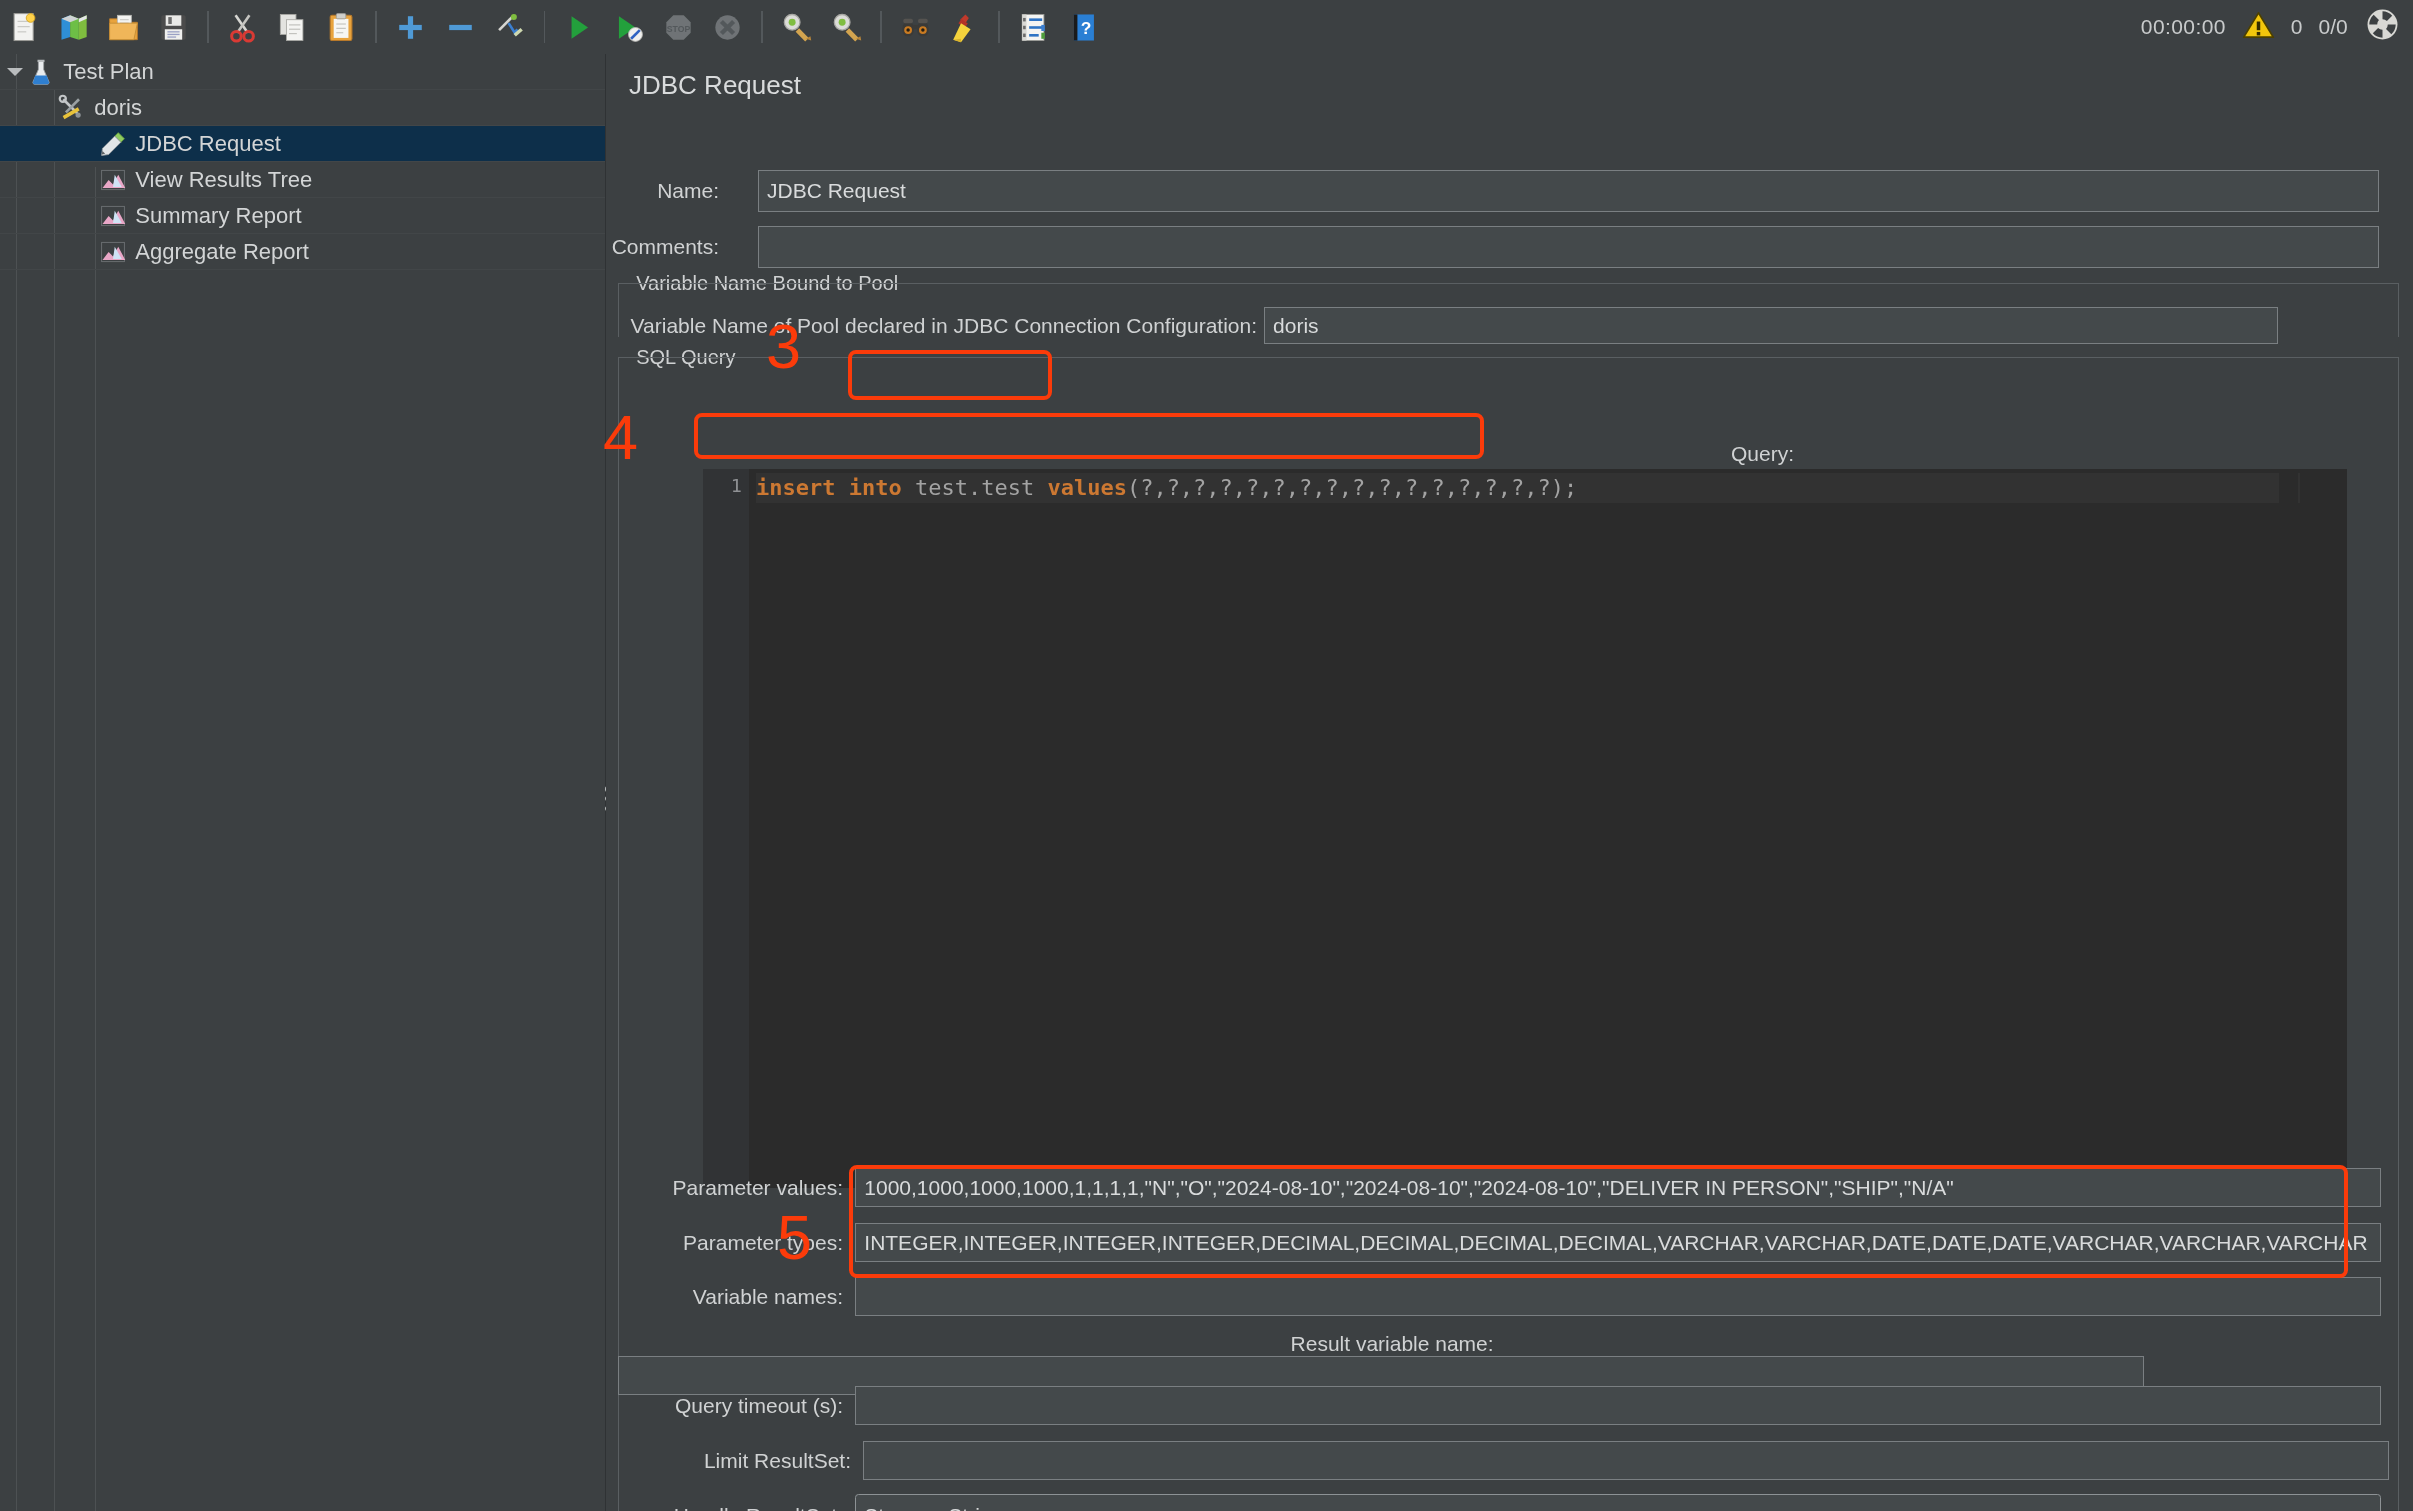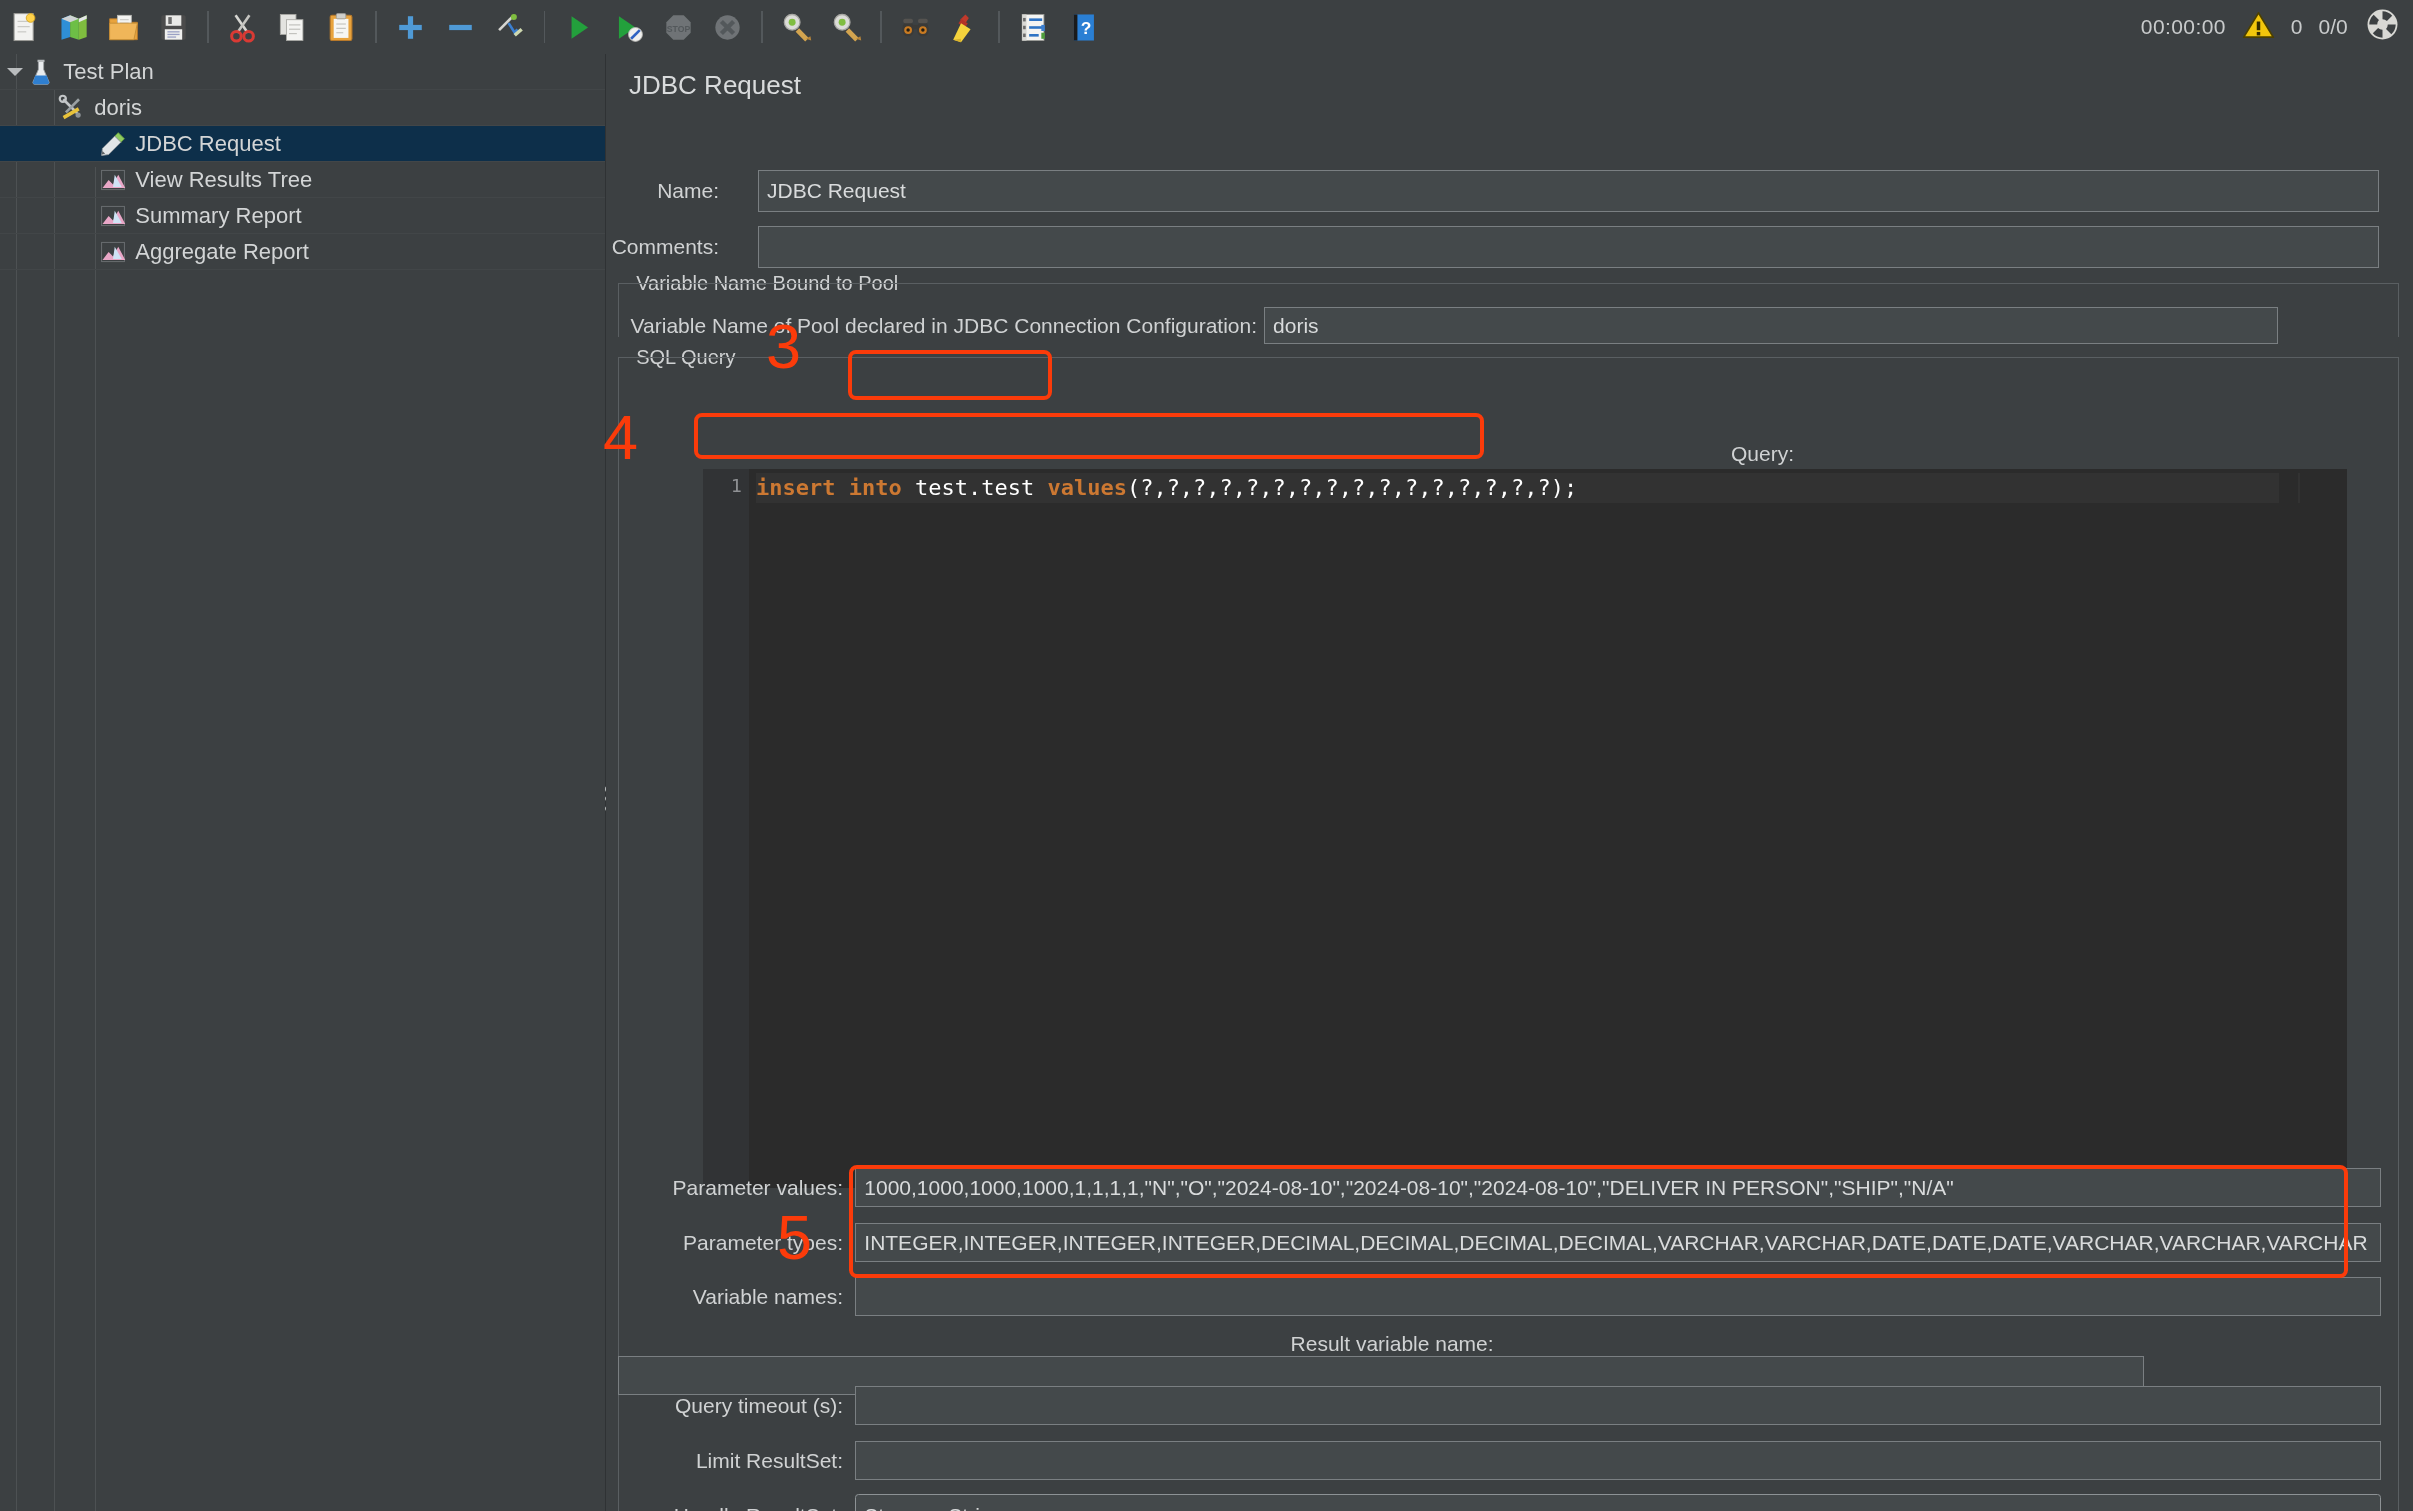--- a/index.html
+++ b/index.html
@@ -105,21 +105,21 @@
     font-family:"DejaVu Sans Mono", monospace;font-size:18.5px;
     text-align:right;padding:6.2px 7px 0 0;box-sizing:border-box;
     flex:0 0 auto;
   }
   #code{
     flex:1;padding:3.5px 0 0 7px;
     font-family:"DejaVu Sans Mono", monospace;font-size:22px;
     line-height:30px;color:#a9b7c6;white-space:pre;
   }
   .kw{color:#cc7832;font-weight:bold;}
-  .tbl{color:#ffffff;}
+  .tbl{color:#a3a3a3;}
   .codeline{background:#323232;display:block;width:100%;}
   #editor-rightpad{width:47px;background:#2b2b2b;flex:0 0 auto;}
   #code-scroll-col{position:absolute;left:1673px;top:415px;width:19.3px;height:719px;background:#2b2b2b;}
   .handle-dots{
     position:absolute;left:605px;top:734px;width:8.8px;
   }
   .handle-dots i{
     display:block;width:5.3px;height:5.3px;border-radius:50%;
     background:#b6b9ba;margin:4.4px 0;
   }
@@ -515,21 +515,21 @@
   <div class="form-row" style="left:0;top:1278px;flex-direction:column;">
     <div class="lbl" style="width:237px;">Result variable name:</div>
     <div class="fld" style="margin-left:12.3px;width:1526px;height:39px;"></div>
   </div>
 
   <div class="form-row" style="left:0;top:1332px;">
     <div class="lbl" style="width:237px;">Query timeout (s):</div>
     <div class="fld" style="margin-left:12.3px;width:1526px;height:39px;"></div>
   </div>
 
-  <div class="form-row" style="left:0;top:1387px;">
+  <div class="form-row" style="left:8px;top:1387px;">
     <div class="lbl" style="width:237px;">Limit ResultSet:</div>
     <div class="fld" style="margin-left:12.3px;width:1526px;height:39px;"></div>
   </div>
 
   <div class="form-row" style="left:0;top:1440px;">
     <div class="lbl" style="width:237px;">Handle ResultSet:</div>
     <div class="combo" style="margin-left:12.3px;width:1526px;height:44px;">
       <span>Store as String</span>
 
     </div>

